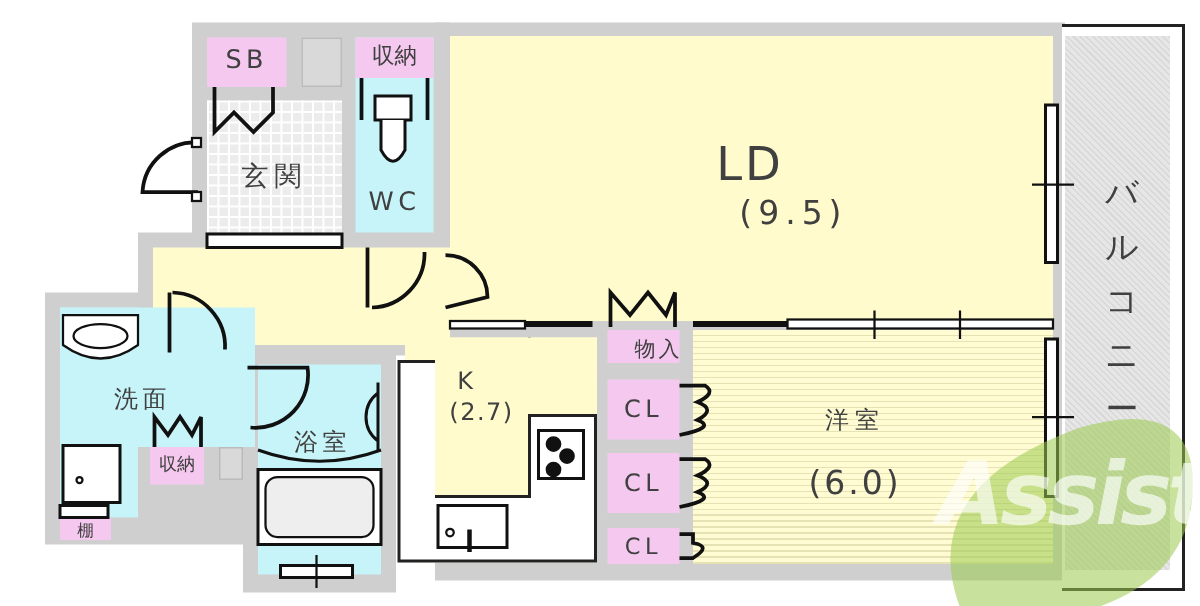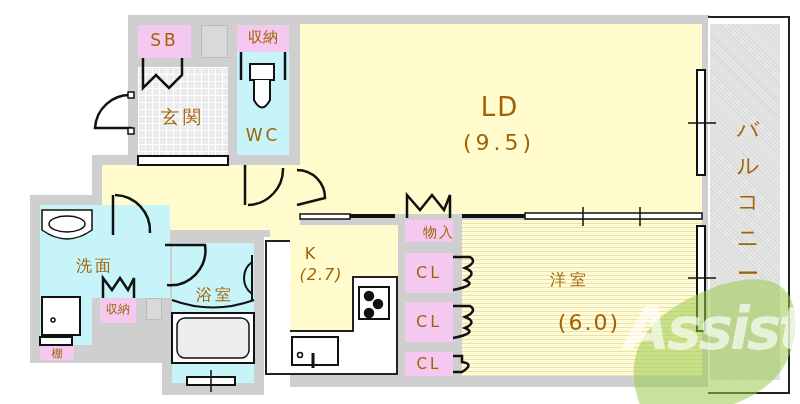--- a/index.html
+++ b/index.html
@@ -1,20 +1,20 @@
 <!DOCTYPE html>
 <html><head>
 <meta charset="utf-8">
 <style>
   html,body{margin:0;padding:0;background:#fff;}
   body{width:800px;height:404px;position:relative;overflow:hidden;font-family:"DejaVu Sans",sans-serif;}
   .abs{position:absolute;}
   .wall{position:absolute;background:#cfcfcf;}
   .room{position:absolute;}
-  .lbl{position:absolute;color:#a16207;text-align:center;white-space:nowrap;}
+  .lbl{position:absolute;color:#404040;text-align:center;white-space:nowrap;}
   .pink{background:#f5c9ef;}
   .yellow{background:#fffbcc;}
   .cyan{background:#c6f4f8;}
   .tile{background-color:#ececec;background-image:linear-gradient(#fff 1px,transparent 1px),linear-gradient(90deg,#fff 1px,transparent 1px);background-size:7px 7px;}
   .stripe{background-color:#fffbd2;background-image:repeating-linear-gradient(0deg,#e6e2b4 0 1px,transparent 1px 4px);}
   .hatch{background-color:#e6e6e6;background-image:repeating-linear-gradient(45deg,#d8d8d8 0 1px,transparent 1px 3px);}
   svg{position:absolute;left:0;top:0;}
 </style>
 </head>
 <body>
@@ -134,32 +134,32 @@
     <path d="M30 150 Q0 70 110 30 Q180 10 185 60 Q190 140 90 158 Q50 162 30 150 Z" fill="#9ccc4f"></path>
   </svg>
   <div style="position:absolute;left:15px;top:40px;font-family:'DejaVu Sans',sans-serif;font-weight:bold;font-style:italic;font-size:58px;color:#ffffff;opacity:0.65;letter-spacing:-3px;">Assist</div>
 </div>
 
 <div class="lbl" style="left:138px;top:30px;width:53px;font-size:17px;letter-spacing:3px;">SB</div>
 <div class="lbl" style="left:237px;top:28px;width:52px;font-size:15px;">収納</div>
 <div class="lbl" style="left:138px;top:105px;width:90px;font-size:18px;letter-spacing:4px;text-align:center;">玄関</div>
 <div class="lbl" style="left:237px;top:125px;width:52px;font-size:17px;letter-spacing:3px;">WC</div>
 
-<div class="lbl" style="left:420px;top:92px;width:160px;font-size:26px;letter-spacing:2px;">LD</div>
-<div class="lbl" style="left:419px;top:130px;width:160px;font-size:22px;letter-spacing:4px;">(9.5)</div>
+<div class="lbl" style="left:420px;top:92px;width:160px;font-size:31px;letter-spacing:2px;">LD</div>
+<div class="lbl" style="left:405px;top:130px;width:160px;font-size:22px;letter-spacing:4px;text-align:right;">(9.5)</div>
 
 <div class="lbl" style="left:735px;top:112px;width:26px;font-size:22px;line-height:36px;white-space:normal;word-break:break-all;">バルコニー</div>
 
 <div class="lbl" style="left:65px;top:256px;width:60px;font-size:16px;letter-spacing:3px;">洗面</div>
 <div class="lbl" style="left:100px;top:301px;width:36px;font-size:12px;">収納</div>
 <div class="lbl" style="left:40px;top:346px;width:34px;font-size:11px;">棚</div>
 <div class="lbl" style="left:185px;top:285px;width:60px;font-size:16px;letter-spacing:3px;">浴室</div>
 
 <div class="lbl" style="left:290px;top:244px;width:40px;font-size:16px;">K</div>
-<div class="lbl" style="left:286px;top:265px;width:70px;font-size:16px;letter-spacing:1px;font-style:italic;">(2.7)</div>
+<div class="lbl" style="left:286px;top:265px;width:70px;font-size:16px;letter-spacing:1px;">(2.7)</div>
 
 <div class="lbl" style="left:405px;top:224px;width:68px;font-size:14px;letter-spacing:2px;">物入</div>
 <div class="lbl" style="left:405px;top:263px;width:48px;font-size:16px;letter-spacing:3px;">CL</div>
 <div class="lbl" style="left:405px;top:312px;width:48px;font-size:16px;letter-spacing:3px;">CL</div>
 <div class="lbl" style="left:405px;top:355px;width:48px;font-size:15px;letter-spacing:3px;">CL</div>
 
 <div class="lbl" style="left:520px;top:270px;width:100px;font-size:16px;letter-spacing:4px;">洋室</div>
-<div class="lbl" style="left:520px;top:310px;width:100px;font-size:22px;letter-spacing:2px;text-align:right;">(6.0)</div>
+<div class="lbl" style="left:520px;top:310px;width:100px;font-size:22px;letter-spacing:2px;">(6.0)</div>
 
 </body></html>

